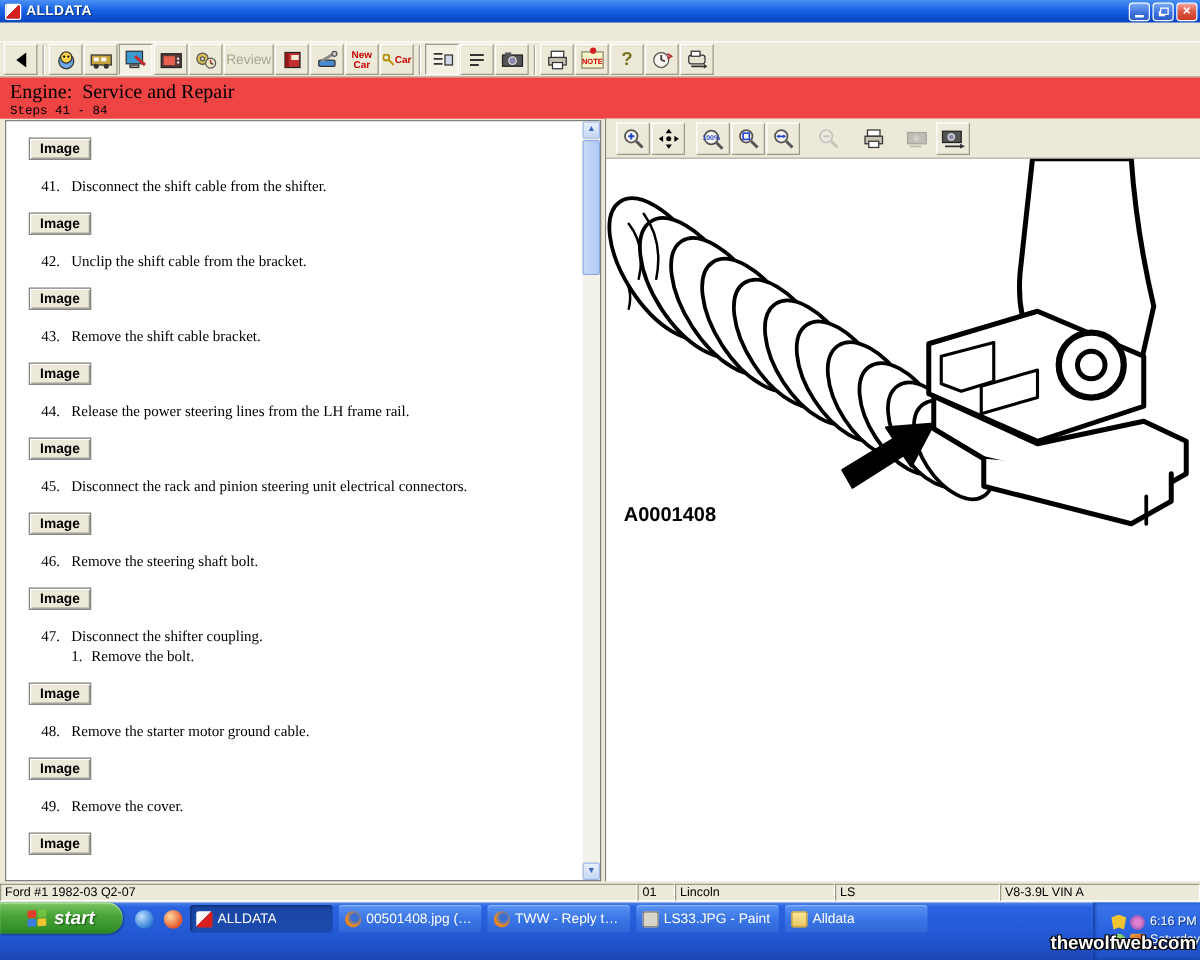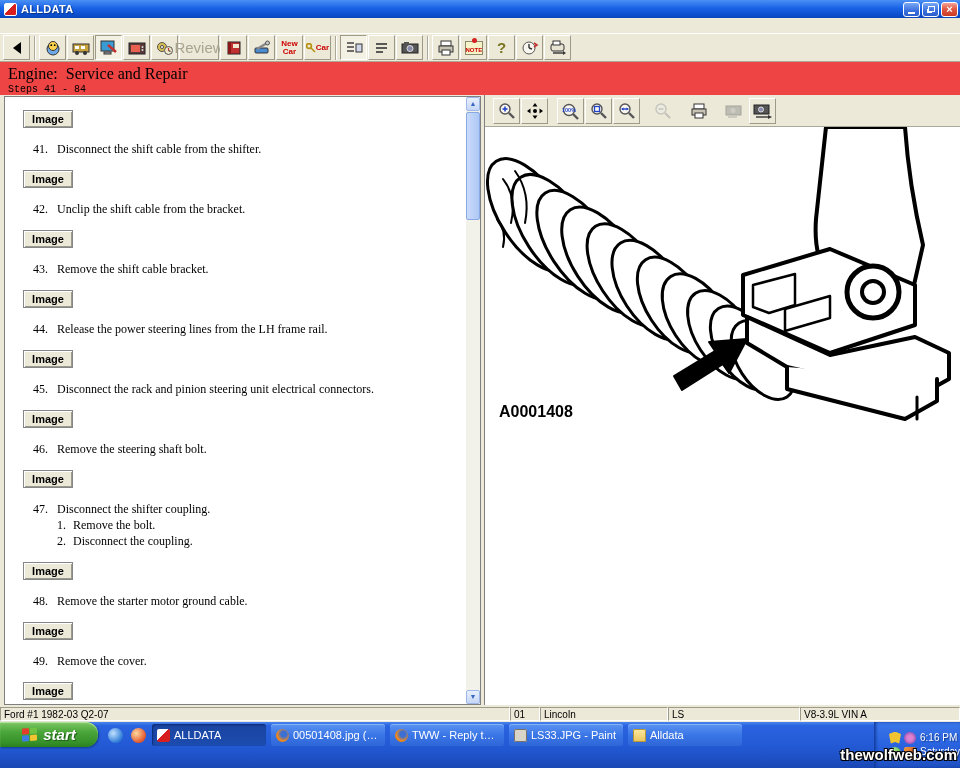--- a/index.html
+++ b/index.html
@@ -27,21 +27,21 @@
   .menu-item { font-size:11px; color:#000; padding:0 7px; height:15px; line-height:15px; }
 
   
   #toolbar { left:0; top:33px; width:960px; height:29px; background:#ece9d8;
     border-top:1px solid #fff; border-bottom:1px solid #aca899; display:flex; align-items:center; padding-left:3px; }
   .tb-btn { width:27px; height:25px; margin-right:1px; display:flex; align-items:center; justify-content:center;
     background:#ece9d8; border:1px solid; border-color:#fff #9d9a87 #9d9a87 #fff; }
   .tb-btn.pressed { border-color:#9d9a87 #fff #fff #9d9a87; background:#f3f1e4; }
   .tb-btn.wide { width:40px; }
   .tb-sep { width:2px; height:24px; margin:0 3px; border-left:1px solid #aca899; border-right:1px solid #fff; }
-  .review-txt { font-size:15px; color:#a8a490; }
+  .review-txt { font-size:11px; color:#a8a490; }
   .stack-red { font-size:8px; font-weight:bold; color:#c00; line-height:8px; text-align:center; }
   .note-body { width:18px; height:14px; background:#f7f3c8; border:1px solid #8a8868; position:relative;
     font-size:6px; color:#c00; font-weight:bold; text-align:center; line-height:16px; }
   .note-pin { position:absolute; left:6px; top:-4px; width:5px; height:5px; background:#d42020; border-radius:50%; }
   .help-q { font-size:15px; font-weight:bold; color:#7a7420; }
 
   
   #header { left:0; top:62px; width:960px; height:33px; background:#ef4444; padding:3px 0 0 8px; }
   #header .h-title { font-family:"Liberation Serif",serif; font-size:16px; color:#000; white-space:pre; }
   #header .h-sub { font-family:Liberation Mono, monospace; font-size:10px; color:#000; margin-top:1px; }
@@ -303,21 +303,20 @@
       <button class="image-btn">Image</button>
 
       <div class="step-line"><span class="step-num">45.</span><span>Disconnect the rack and pinion steering unit electrical connectors.</span></div>
       <button class="image-btn">Image</button>
 
       <div class="step-line"><span class="step-num">46.</span><span>Remove the steering shaft bolt.</span></div>
       <button class="image-btn">Image</button>
 
       <div class="step-line"><span class="step-num">47.</span><span>Disconnect the shifter coupling.</span></div>
       <div class="sub-line"><span class="sub-num">1.</span><span>Remove the bolt.</span></div>
-      <div class="sub-line"><span class="sub-num">2.</span><span>Disconnect the coupling.</span></div>
       <button class="image-btn">Image</button>
 
       <div class="step-line"><span class="step-num">48.</span><span>Remove the starter motor ground cable.</span></div>
       <button class="image-btn">Image</button>
 
       <div class="step-line"><span class="step-num">49.</span><span>Remove the cover.</span></div>
       <button class="image-btn">Image</button>
     </div>
     <div id="steps-scrollbar">
       <div class="sb-arrow" id="sb-up">▲</div>

